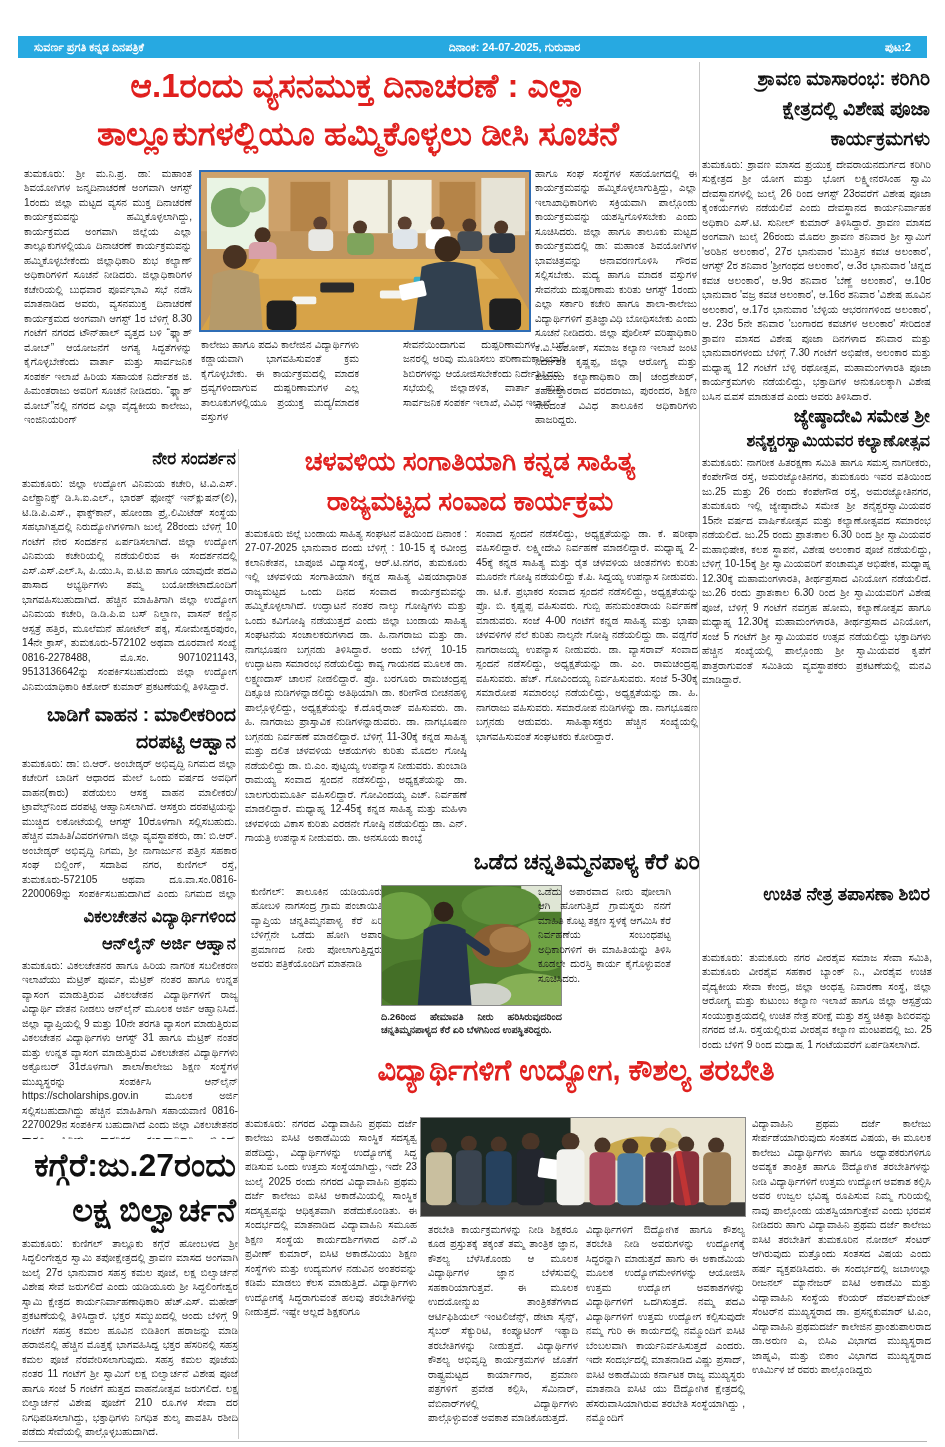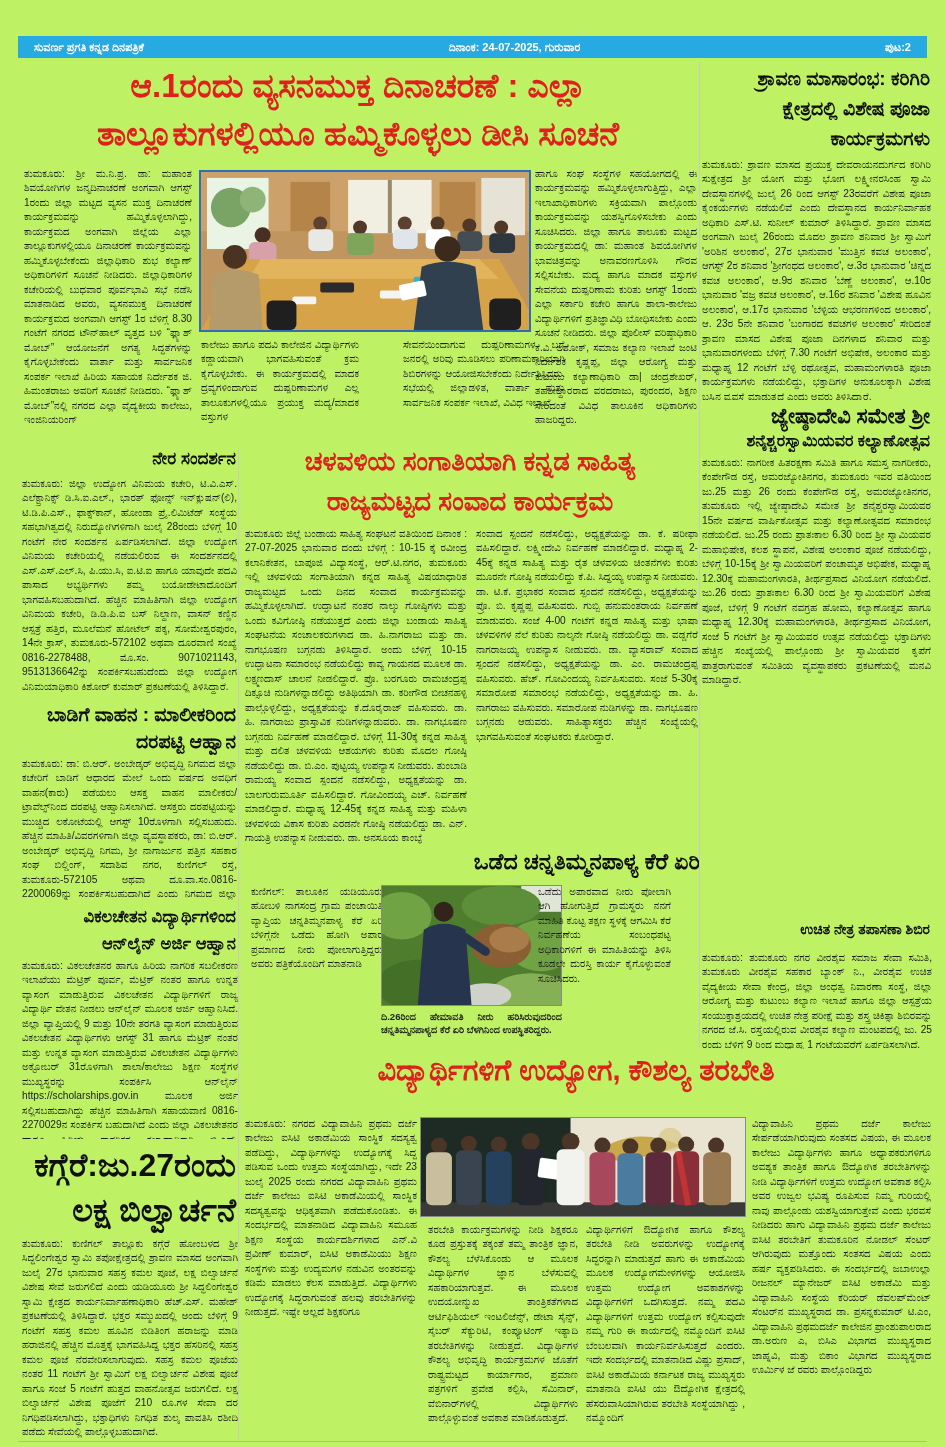--- a/index.html
+++ b/index.html
@@ -1,18 +1,18 @@
 <!DOCTYPE html>
 <html style="--red: #e0201e; --blue: #27a9e1;"><head>
 <meta charset="utf-8">
 <style>
   :root{ --red:#e0201e; --blue:#27a9e1; }
   html,body{margin:0;padding:0;background:#e8e8e8;}
   #page{
-    position:relative; width:945px; height:1447px; background:#bef264;
+    position:relative; width:945px; height:1447px; background:#ffffff;
     margin:0 auto; overflow:hidden;
     font-family:"Liberation Sans","DejaVu Sans",sans-serif; color:#1b1b1b;
   }
   .abs{position:absolute;}
   .masthead{
     left:18px; top:36px; width:909px; height:22px; background:var(--blue);
     display:flex; align-items:center; justify-content:space-between;
     padding:0 16px; box-sizing:border-box; color:#fff; font-size:11px; font-weight:bold;
   }
   .col{
@@ -149,26 +149,26 @@
   <div class="abs col" style="left:538px;top:885px;width:133px;height:162px;">ಒಡೆದು ಅಪಾರವಾದ ನೀರು ಪೋಲಾಗಿ ಆಗಿ ಹೋಗುತ್ತಿದೆ ಗ್ರಾಮಸ್ಥರು ನನಗೆ ಮಾಹಿತಿ ಕೊಟ್ಟ ತಕ್ಷಣ ಸ್ಥಳಕ್ಕೆ ಆಗಮಿಸಿ ಕೆರೆ ನಿರ್ವಹಣೆಯ ಸಂಬಂಧಪಟ್ಟ ಅಧಿಕಾರಿಗಳಿಗೆ ಈ ಮಾಹಿತಿಯನ್ನು ತಿಳಿಸಿ ಕೂಡಲೇ ದುರಸ್ತಿ ಕಾರ್ಯ ಕೈಗೊಳ್ಳುವಂತೆ ಸೂಚಿಸಿದರು.</div>
 
   <div class="abs h-blk" style="left:702px;top:64px;width:228px;font-size:19px;line-height:30px;">
     <div>ಶ್ರಾವಣ ಮಾಸಾರಂಭ: ಕರಿಗಿರಿ</div>
     <div>ಕ್ಷೇತ್ರದಲ್ಲಿ ವಿಶೇಷ ಪೂಜಾ</div>
     <div>ಕಾರ್ಯಕ್ರಮಗಳು</div>
   </div>
   <div class="abs col" style="left:702px;top:158px;width:229px;height:242px;">ತುಮಕೂರು: ಶ್ರಾವಣ ಮಾಸದ ಪ್ರಯುಕ್ತ ದೇವರಾಯನದುರ್ಗದ ಕರಿಗಿರಿ ಸುಕ್ಷೇತ್ರದ ಶ್ರೀ ಯೋಗ ಮತ್ತು ಭೋಗ ಲಕ್ಷ್ಮೀನರಸಿಂಹ ಸ್ವಾಮಿ ದೇವಸ್ಥಾನಗಳಲ್ಲಿ ಜುಲೈ 26 ರಿಂದ ಆಗಸ್ಟ್ 23ರವರೆಗೆ ವಿಶೇಷ ಪೂಜಾ ಕೈಂಕರ್ಯಗಳು ನಡೆಯಲಿವೆ ಎಂದು ದೇವಸ್ಥಾನದ ಕಾರ್ಯನಿರ್ವಾಹಕ ಅಧಿಕಾರಿ ಎಸ್.ಟಿ. ಸುನೀಲ್ ಕುಮಾರ್ ತಿಳಿಸಿದ್ದಾರೆ. ಶ್ರಾವಣ ಮಾಸದ ಅಂಗವಾಗಿ ಜುಲೈ 26ರಂದು ಮೊದಲ ಶ್ರಾವಣ ಶನಿವಾರ ಶ್ರೀ ಸ್ವಾಮಿಗೆ 'ಅರಿಶಿನ ಅಲಂಕಾರ', 27ರ ಭಾನುವಾರ 'ಮುತ್ತಿನ ಕವಚ ಅಲಂಕಾರ', ಆಗಸ್ಟ್ 2ರ ಶನಿವಾರ 'ಶ್ರೀಗಂಧದ ಅಲಂಕಾರ', ಆ.3ರ ಭಾನುವಾರ 'ಚಿನ್ನದ ಕವಚ ಅಲಂಕಾರ', ಆ.9ರ ಶನಿವಾರ 'ಬೆಣ್ಣೆ ಅಲಂಕಾರ', ಆ.10ರ ಭಾನುವಾರ 'ವಜ್ರ ಕವಚ ಅಲಂಕಾರ', ಆ.16ರ ಶನಿವಾರ 'ವಿಶೇಷ ಹೂವಿನ ಅಲಂಕಾರ', ಆ.17ರ ಭಾನುವಾರ 'ಬೆಳ್ಳಿಯ ಆಭರಣಗಳಿಂದ ಅಲಂಕಾರ', ಆ. 23ರ 5ನೇ ಶನಿವಾರ 'ಬಂಗಾರದ ಕವಚಗಳ ಅಲಂಕಾರ' ಸೇರಿದಂತೆ ಶ್ರಾವಣ ಮಾಸದ ವಿಶೇಷ ಪೂಜಾ ದಿನಗಳಾದ ಶನಿವಾರ ಮತ್ತು ಭಾನುವಾರಗಳಂದು ಬೆಳಿಗ್ಗೆ 7.30 ಗಂಟೆಗೆ ಅಭಿಷೇಕ, ಅಲಂಕಾರ ಮತ್ತು ಮಧ್ಯಾಹ್ನ 12 ಗಂಟೆಗೆ ಬೆಳ್ಳಿ ರಥೋತ್ಸವ, ಮಹಾಮಂಗಳಾರತಿ ಪೂಜಾ ಕಾರ್ಯಕ್ರಮಗಳು ನಡೆಯಲಿದ್ದು, ಭಕ್ತಾದಿಗಳ ಅನುಕೂಲಕ್ಕಾಗಿ ವಿಶೇಷ ಬಸ್ಸಿನ ವ್ಯವಸ್ಥೆ ಮಾಡುತ್ತದೆ ಎಂದು ಅವರು ತಿಳಿಸಿದ್ದಾರೆ.</div>
 
   <div class="abs h-blk" style="left:702px;top:402px;width:228px;">
-    <div style="font-size:21px;line-height:28px;">ಜ್ಯೇಷ್ಠಾದೇವಿ ಸಮೇತ ಶ್ರೀ</div>
+    <div style="font-size:18px;line-height:28px;">ಜ್ಯೇಷ್ಠಾದೇವಿ ಸಮೇತ ಶ್ರೀ</div>
     <div style="font-size:16px;line-height:22px;">ಶನೈಶ್ಚರಸ್ವಾಮಿಯವರ ಕಲ್ಯಾಣೋತ್ಸವ</div>
   </div>
   <div class="abs col" style="left:702px;top:456px;width:229px;height:460px;">ತುಮಕೂರು: ನಾಗರೀಕ ಹಿತರಕ್ಷಣಾ ಸಮಿತಿ ಹಾಗೂ ಸಮಸ್ತ ನಾಗರೀಕರು, ಕೆಂಪೇಗೌಡ ರಸ್ತೆ, ಅಮರಜ್ಯೋತಿನಗರ, ತುಮಕೂರು ಇವರ ವತಿಯಿಂದ ಜು.25 ಮತ್ತು 26 ರಂದು ಕೆಂಪೇಗೌಡ ರಸ್ತೆ, ಅಮರಜ್ಯೋತಿನಗರ, ತುಮಕೂರು ಇಲ್ಲಿ ಜ್ಯೇಷ್ಠಾದೇವಿ ಸಮೇತ ಶ್ರೀ ಶನೈಶ್ಚರಸ್ವಾಮಿಯವರ 15ನೇ ವರ್ಷದ ವಾರ್ಷಿಕೋತ್ಸವ ಮತ್ತು ಕಲ್ಯಾಣೋತ್ಸವದ ಸಮಾರಂಭ ನಡೆಯಲಿದೆ. ಜು.25 ರಂದು ಪ್ರಾತಃಕಾಲ 6.30 ರಿಂದ ಶ್ರೀ ಸ್ವಾಮಿಯವರ ಮಹಾಭಿಷೇಕ, ಕಲಶ ಸ್ಥಾಪನೆ, ವಿಶೇಷ ಅಲಂಕಾರ ಪೂಜೆ ನಡೆಯಲಿದ್ದು, ಬೆಳಿಗ್ಗೆ 10-15ಕ್ಕೆ ಶ್ರೀ ಸ್ವಾಮಿಯವರಿಗೆ ಪಂಚಾಮೃತ ಅಭಿಷೇಕ, ಮಧ್ಯಾಹ್ನ 12.30ಕ್ಕೆ ಮಹಾಮಂಗಳಾರತಿ, ತೀರ್ಥಪ್ರಸಾದ ವಿನಿಯೋಗ ನಡೆಯಲಿದೆ. ಜು.26 ರಂದು ಪ್ರಾತಃಕಾಲ 6.30 ರಿಂದ ಶ್ರೀ ಸ್ವಾಮಿಯವರಿಗೆ ವಿಶೇಷ ಪೂಜೆ, ಬೆಳಿಗ್ಗೆ 9 ಗಂಟೆಗೆ ನವಗ್ರಹ ಹೋಮ, ಕಲ್ಯಾಣೋತ್ಸವ ಹಾಗೂ ಮಧ್ಯಾಹ್ನ 12.30ಕ್ಕೆ ಮಹಾಮಂಗಳಾರತಿ, ತೀರ್ಥಪ್ರಸಾದ ವಿನಿಯೋಗ, ಸಂಜೆ 5 ಗಂಟೆಗೆ ಶ್ರೀ ಸ್ವಾಮಿಯವರ ಉತ್ಸವ ನಡೆಯಲಿದ್ದು ಭಕ್ತಾದಿಗಳು ಹೆಚ್ಚಿನ ಸಂಖ್ಯೆಯಲ್ಲಿ ಪಾಲ್ಗೊಂಡು ಶ್ರೀ ಸ್ವಾಮಿಯವರ ಕೃಪೆಗೆ ಪಾತ್ರರಾಗುವಂತೆ ಸಮಿತಿಯ ವ್ಯವಸ್ಥಾಪಕರು ಪ್ರಕಟಣೆಯಲ್ಲಿ ಮನವಿ ಮಾಡಿದ್ದಾರೆ.</div>
 
-  <div class="abs h-blk" style="left:702px;top:921px;width:228px;font-size:14px;">ಉಚಿತ ನೇತ್ರ ತಪಾಸಣಾ ಶಿಬಿರ</div>
+  <div class="abs h-blk" style="left:702px;top:884px;width:228px;font-size:18px;">ಉಚಿತ ನೇತ್ರ ತಪಾಸಣಾ ಶಿಬಿರ</div>
   <div class="abs col" style="left:702px;top:951px;width:230px;height:98px;">ತುಮಕೂರು: ತುಮಕೂರು ನಗರ ವೀರಶೈವ ಸಮಾಜ ಸೇವಾ ಸಮಿತಿ, ತುಮಕೂರು ವೀರಶೈವ ಸಹಕಾರ ಬ್ಯಾಂಕ್ ನಿ., ವೀರಶೈವ ಉಚಿತ ವೈದ್ಯಕೀಯ ಸೇವಾ ಕೇಂದ್ರ, ಜಿಲ್ಲಾ ಅಂಧತ್ವ ನಿವಾರಣಾ ಸಂಸ್ಥೆ, ಜಿಲ್ಲಾ ಆರೋಗ್ಯ ಮತ್ತು ಕುಟುಂಬ ಕಲ್ಯಾಣ ಇಲಾಖೆ ಹಾಗೂ ಜಿಲ್ಲಾ ಆಸ್ಪತ್ರೆಯ ಸಂಯುಕ್ತಾಶ್ರಯದಲ್ಲಿ ಉಚಿತ ನೇತ್ರ ಪರೀಕ್ಷೆ ಮತ್ತು ಶಸ್ತ್ರ ಚಿಕಿತ್ಸಾ ಶಿಬಿರವನ್ನು ನಗರದ ಜೆ.ಸಿ. ರಸ್ತೆಯಲ್ಲಿರುವ ವೀರಶೈವ ಕಲ್ಯಾಣ ಮಂಟಪದಲ್ಲಿ ಜು. 25 ರಂದು ಬೆಳಿಗ್ಗೆ 9 ರಿಂದ ಮಧ್ಯಾಹ್ನ 1 ಗಂಟೆಯವರೆಗೆ ಏರ್ಪಡಿಸಲಾಗಿದೆ.</div>
 
   <div class="abs h-red" style="left:245px;top:1049px;width:662px;font-size:29px;line-height:42px;">ವಿದ್ಯಾರ್ಥಿಗಳಿಗೆ ಉದ್ಯೋಗ, ಕೌಶಲ್ಯ ತರಬೇತಿ</div>
 
   <div class="abs col" style="left:245px;top:1117px;width:172px;height:328px;">ತುಮಕೂರು: ನಗರದ ವಿದ್ಯಾವಾಹಿನಿ ಪ್ರಥಮ ದರ್ಜೆ ಕಾಲೇಜು ಐಸಿಟಿ ಅಕಾಡೆಮಿಯ ಸಾಂಸ್ಥಿಕ ಸದಸ್ಯತ್ವ ಪಡೆದಿದ್ದು, ವಿದ್ಯಾರ್ಥಿಗಳನ್ನು ಉದ್ಯೋಗಕ್ಕೆ ಸಿದ್ಧ ಪಡಿಸುವ ಒಂದು ಉತ್ತಮ ಸಂಸ್ಥೆಯಾಗಿದ್ದು, ಇದೇ 23 ಜುಲೈ 2025 ರಂದು ನಗರದ ವಿದ್ಯಾವಾಹಿನಿ ಪ್ರಥಮ ದರ್ಜೆ ಕಾಲೇಜು ಐಸಿಟಿ ಅಕಾಡೆಮಿಯಲ್ಲಿ ಸಾಂಸ್ಥಿಕ ಸದಸ್ಯತ್ವವನ್ನು ಆಧಿಕೃತವಾಗಿ ಪಡೆದುಕೊಂಡಿತು. ಈ ಸಂದರ್ಭದಲ್ಲಿ ಮಾತನಾಡಿದ ವಿದ್ಯಾವಾಹಿನಿ ಸಮೂಹ ಶಿಕ್ಷಣ ಸಂಸ್ಥೆಯ ಕಾರ್ಯದರ್ಶಿಗಳಾದ ಎನ್.ವಿ ಪ್ರವೀಣ್ ಕುಮಾರ್, ಐಸಿಟಿ ಅಕಾಡೆಮಿಯು ಶಿಕ್ಷಣ ಸಂಸ್ಥೆಗಳು ಮತ್ತು ಉದ್ಯಮಗಳ ನಡುವಿನ ಅಂತರವನ್ನು ಕಡಿಮೆ ಮಾಡಲು ಕೆಲಸ ಮಾಡುತ್ತಿದೆ. ವಿದ್ಯಾರ್ಥಿಗಳು ಉದ್ಯೋಗಕ್ಕೆ ಸಿದ್ಧರಾಗುವಂತೆ ಹಲವು ತರಬೇತಿಗಳನ್ನು ನೀಡುತ್ತದೆ. ಇಷ್ಟೇ ಅಲ್ಲದೆ ಶಿಕ್ಷಕರಿಗೂ</div>
 
   <div class="abs photo-frame" style="left:420px;top:1117px;width:326px;height:100px;border:1px solid #8a8a8a;">
     <svg viewBox="0 0 325 100" preserveAspectRatio="none">
       <rect x="0" y="0" width="325" height="100" fill="#e9e4d2"></rect>
       <rect x="0" y="0" width="150" height="100" fill="#1e2a24"></rect>

